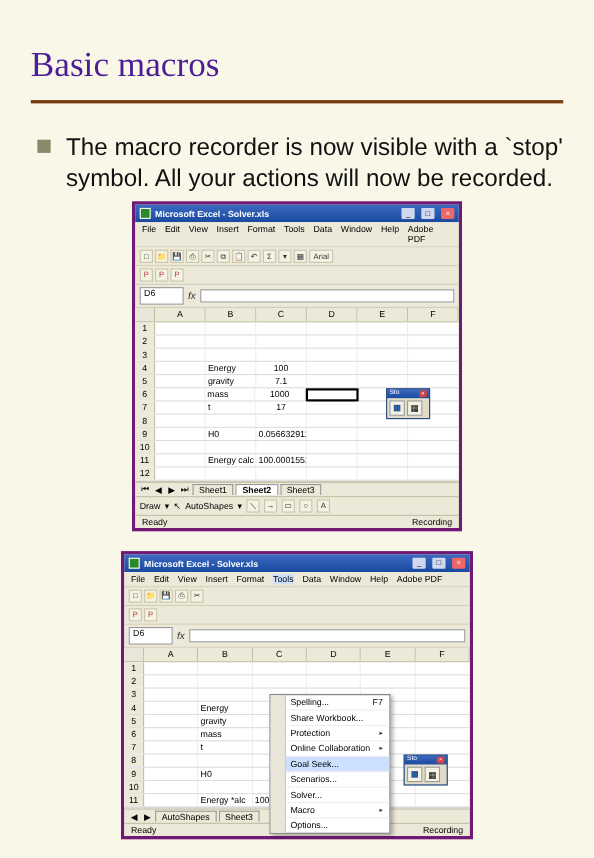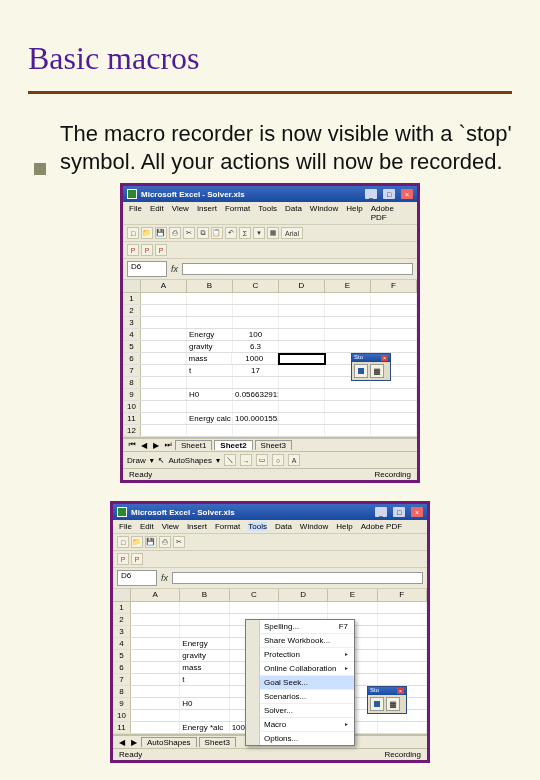--- a/index.html
+++ b/index.html
@@ -21,21 +21,21 @@
     color: #4c1d95;
     margin-bottom: 14px;
   }
   .rule {
     height: 3px;
     background: #7a3a0f;
     margin-bottom: 26px;
   }
   .bullet-row {
     display: flex;
-    align-items: flex-end;
+    align-items: flex-start;
     margin-bottom: 8px;
     padding-left: 6px;
   }
   .bullet-sq {
     width: 12px;
     height: 12px;
     background: #8a8a6a;
     flex: 0 0 auto;
     margin-top: 7px;
     margin-right: 14px;
@@ -136,21 +136,21 @@
     position: absolute; right: 26px; bottom: 56px;
     width: 40px; background: #4a6ea0; border: 1px solid #2a4a80;
     display: flex; flex-direction: column;
   }
   .stoptb .hdr { height: 8px; background: linear-gradient(#3b6ac0,#1a4aa0); display:flex; justify-content:flex-end; padding-right:2px;}
   .stoptb .hdr .x { width:7px; height:6px; background:#c44; color:#fff; font-size:5px; text-align:center; line-height:6px; margin-top:1px;}
   .stoptb .body { display:flex; gap:2px; padding:2px; background:#e0dcc8;}
   .stoptb .btn { width:14px; height:14px; background:#f4f2e2; border:1px solid #999; display:flex; align-items:center; justify-content:center;}
   .stoptb .sq { width:6px; height:6px; background:#2a5aa0; }
   .dropdown {
-    position: absolute; left: 132px; top: 30px;
+    position: absolute; left: 132px; top: 42px;
     width: 110px; background: #fff; border: 1px solid #7a7a7a;
     box-shadow: 2px 2px 4px rgba(0,0,0,0.3);
     font-size: 8px; z-index: 5;
   }
   .dropdown .item {
     padding: 2px 6px 2px 18px; display:flex; justify-content:space-between;
     border-bottom: 1px solid #eee;
   }
   .dropdown .item:last-child { border-bottom:none; }
   .dropdown .item.hover { background: #cce0ff; }
@@ -257,21 +257,21 @@
           <div class="cell">Energy</div>
           <div class="cell r">100</div>
           <div class="cell"></div>
           <div class="cell"></div>
           <div class="cell"></div>
         </div>
       <div class="row">
           <div class="rh">5</div>
           <div class="cell"></div>
           <div class="cell">gravity</div>
-          <div class="cell r">6.3</div>
+          <div class="cell r">7.1</div>
           <div class="cell"></div>
           <div class="cell"></div>
           <div class="cell"></div>
         </div>
       <div class="row">
           <div class="rh">6</div>
           <div class="cell"></div>
           <div class="cell">mass</div>
           <div class="cell r">1000</div>
           <div class="cell active"></div>

